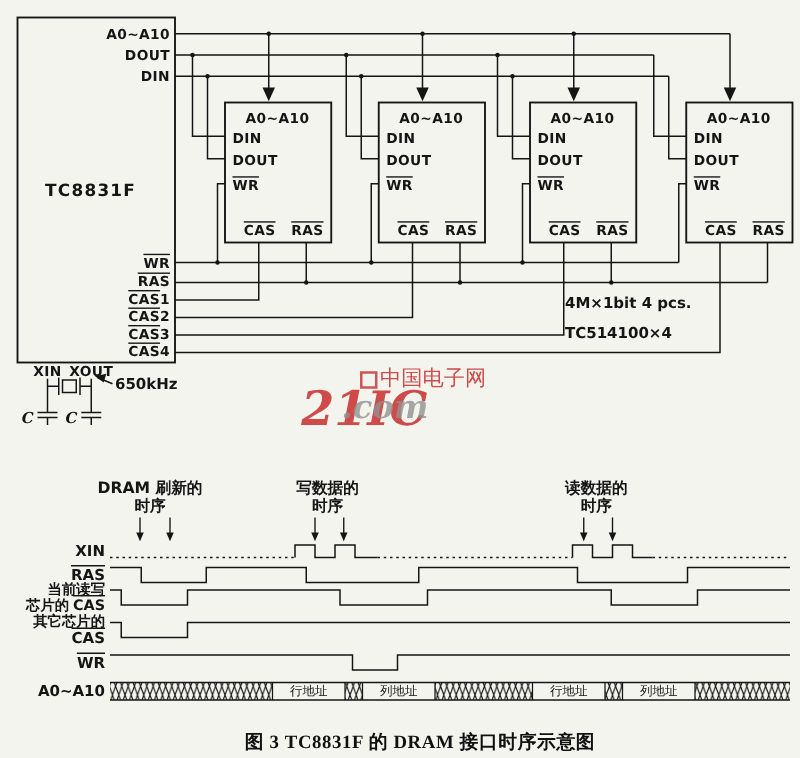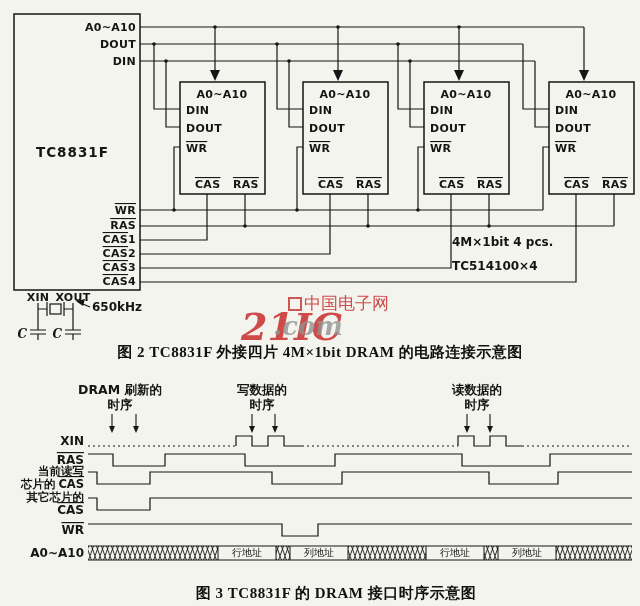--- a/index.html
+++ b/index.html
@@ -147,21 +147,20 @@
     <text x="92" y="311" class="t12">650kHz</text>
   </svg>
 
   <div>
     <span id="wm-brand" class="wm-piece">21IC</span>
     <span id="wm-icon" class="wm-piece"></span>
     <span id="wm-site" class="wm-piece">中国电子网</span>
     <span id="wm-com" class="wm-piece">.com</span>
   </div>
 
-  <div id="caption2" class="caption">图 2  TC8831F 外接四片 4M×1bit DRAM 的电路连接示意图</div>
 
   <svg id="fig3-svg" width="640" height="206" viewBox="0 0 640 206">
     <defs>
       <pattern id="xh" width="5" height="14" patternUnits="userSpaceOnUse">
         <path d="M0 0 L5 14 M5 0 L0 14" stroke="#151515" stroke-width="0.9" fill="none"></path>
       </pattern>
     </defs>
 
     <text x="120" y="20" text-anchor="middle" class="cn12">DRAM 刷新的</text>
     <text x="120" y="35" text-anchor="middle" class="cn12">时序</text>

